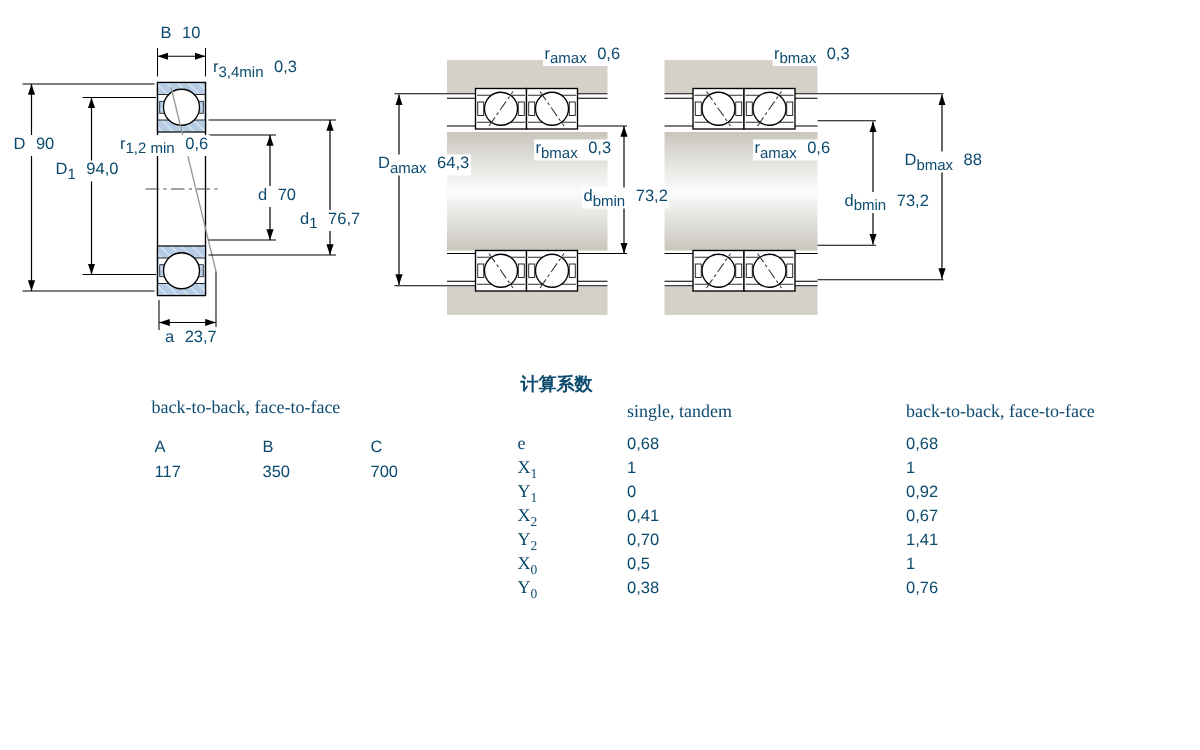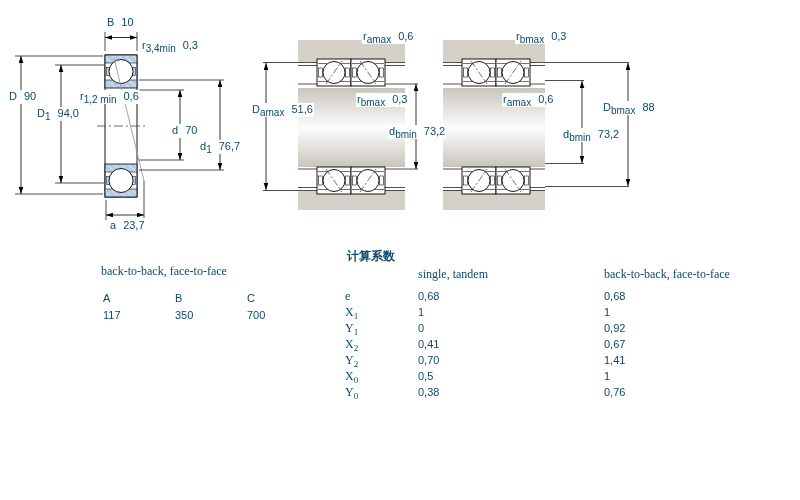--- a/index.html
+++ b/index.html
@@ -204,21 +204,21 @@
   <div class="dim" style="left:106px;top:16px"><span>B</span><sub></sub><span class="v">10</span></div>
   <div class="dim" style="left:141px;top:39px"><span>r</span><sub>3,4min</sub><span class="v">0,3</span></div>
   <div class="dim" style="left:8px;top:90px"><span>D</span><sub></sub><span class="v">90</span></div>
   <div class="dim" style="left:36px;top:107px"><span>D</span><sub>1</sub><span class="v">94,0</span></div>
   <div class="dim" style="left:79px;top:90px"><span>r</span><sub>1,2 min</sub><span class="v">0,6</span></div>
   <div class="dim" style="left:171px;top:124px"><span>d</span><sub></sub><span class="v">70</span></div>
   <div class="dim" style="left:199px;top:140px"><span>d</span><sub>1</sub><span class="v">76,7</span></div>
   <div class="dim" style="left:109px;top:219px"><span>a</span><sub></sub><span class="v">23,7</span></div>
 
   <div class="dim" style="left:362px;top:30px"><span>r</span><sub>amax</sub><span class="v">0,6</span></div>
-  <div class="dim" style="left:251px;top:103px"><span>D</span><sub>amax</sub><span class="v">51,6</span></div>
+  <div class="dim" style="left:251px;top:103px"><span>D</span><sub>amax</sub><span class="v">64,3</span></div>
   <div class="dim" style="left:356px;top:93px"><span>r</span><sub>bmax</sub><span class="v">0,3</span></div>
   <div class="dim" style="left:388px;top:125px"><span>d</span><sub>bmin</sub><span class="v">73,2</span></div>
 
   <div class="dim" style="left:515px;top:30px"><span>r</span><sub>bmax</sub><span class="v">0,3</span></div>
   <div class="dim" style="left:502px;top:93px"><span>r</span><sub>amax</sub><span class="v">0,6</span></div>
   <div class="dim" style="left:562px;top:128px"><span>d</span><sub>bmin</sub><span class="v">73,2</span></div>
   <div class="dim" style="left:602px;top:101px"><span>D</span><sub>bmax</sub><span class="v">88</span></div>
 
   <div class="abs serif" style="left:101px;top:264px">back-to-back, face-to-face</div>
   <div class="abs prow sansv" style="left:103px;top:292px">

